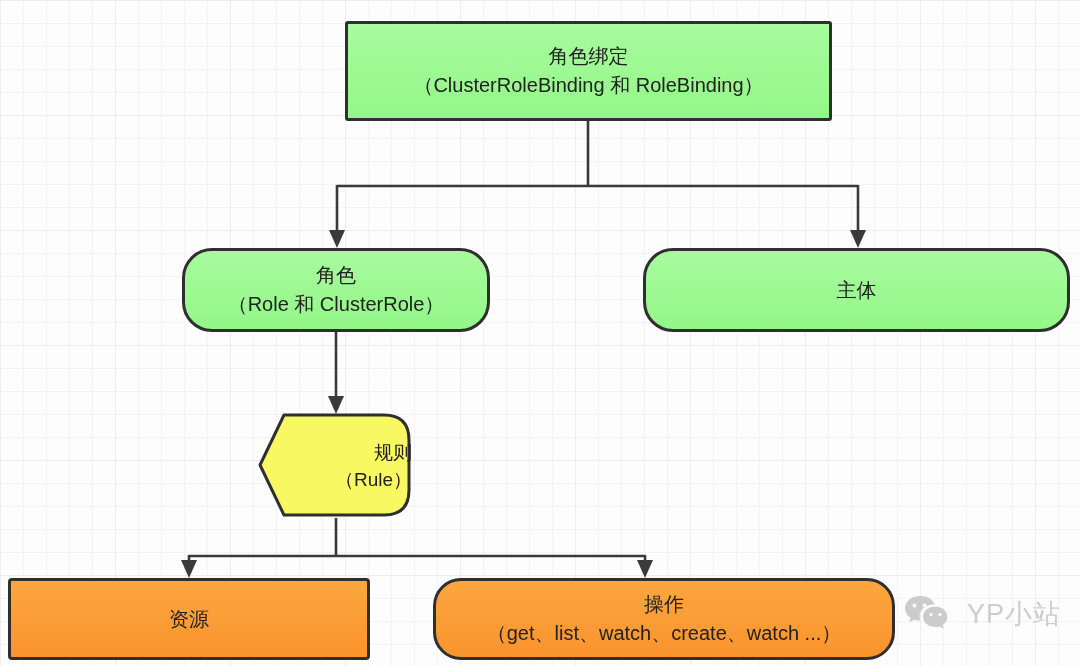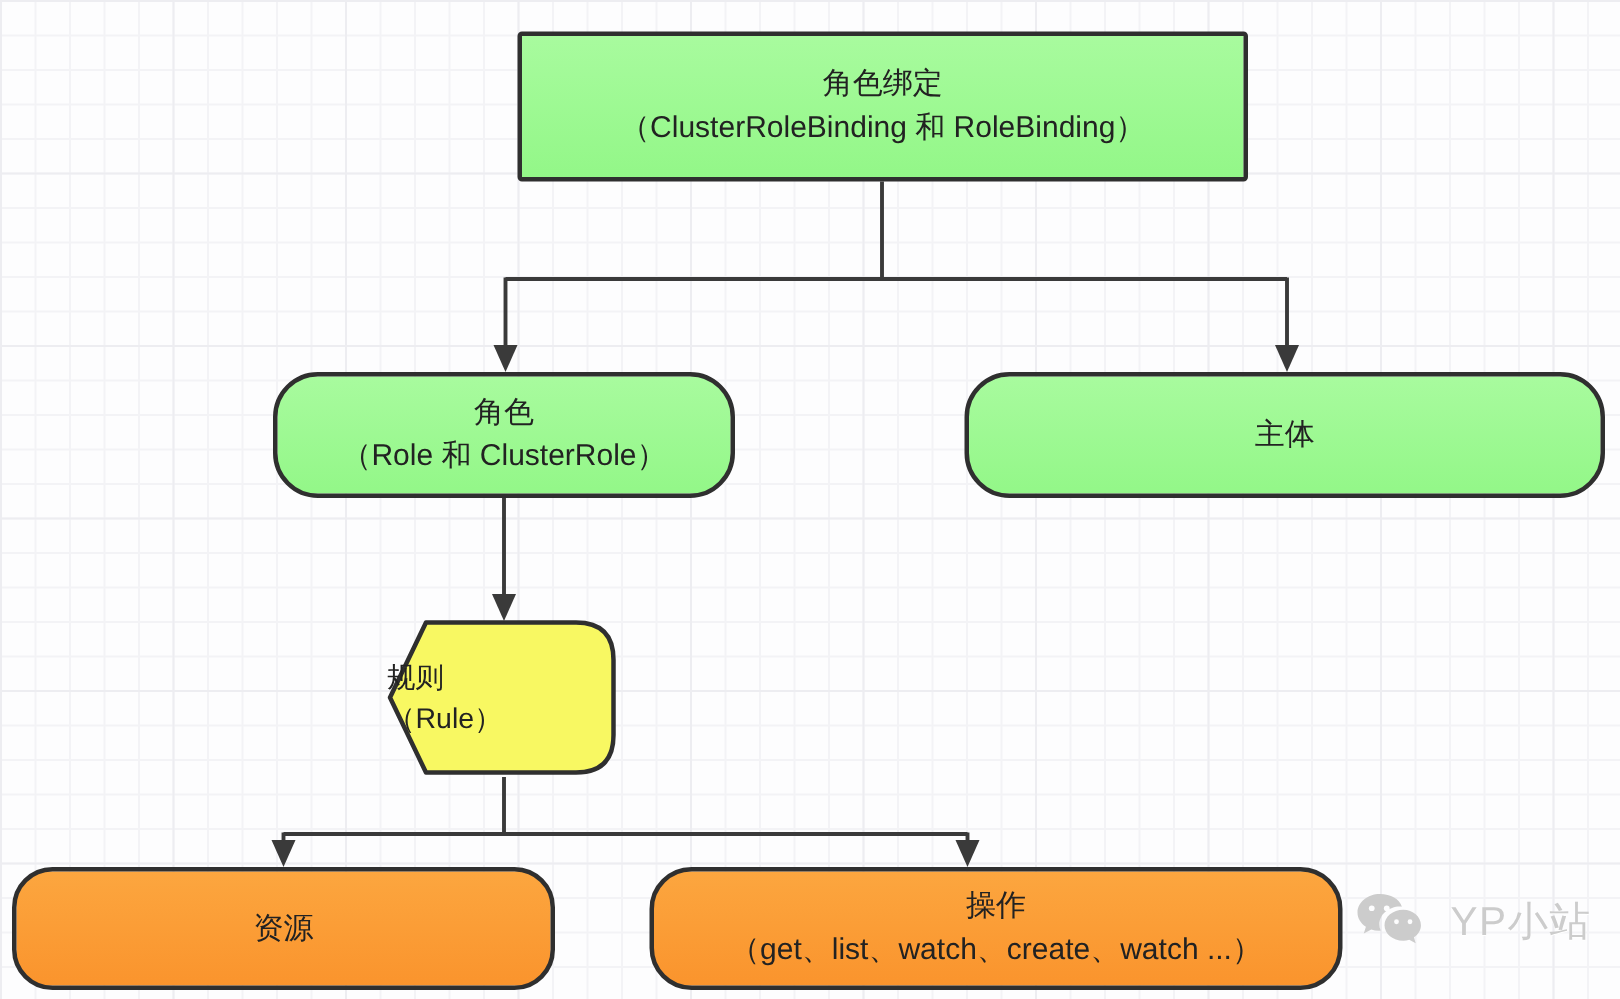--- a/index.html
+++ b/index.html
@@ -29,26 +29,26 @@
   }
   .node .title{font-size:20px;line-height:29px;white-space:nowrap;}
   .node .subtitle{font-size:20px;line-height:29px;white-space:nowrap;}
   .green{background:linear-gradient(#a8fb9e,#93f788);}
   .orange{background:linear-gradient(#fca63f,#fa942d);}
   .rect{border-radius:3px;}
   .stadium{border-radius:30px;}
   #node-role-binding{left:345px;top:21px;width:487px;height:100px;}
   #node-role{left:182px;top:248px;width:308px;height:84px;}
   #node-subject{left:643px;top:248px;width:427px;height:84px;}
-  #node-resource{left:8px;top:578px;width:362px;height:82px;border-radius:27px;}
+  #node-resource{left:8px;top:578px;width:362px;height:82px;border-radius:4px;}
   #node-operation{left:433px;top:578px;width:462px;height:82px;border-radius:28px;align-items:center;}
   #node-rule{
     position:absolute;z-index:1;
     left:258px;top:412px;width:154px;height:107px;
-    display:flex;flex-direction:column;align-items:flex-start;justify-content:center;
+    display:flex;flex-direction:column;align-items:flex-end;justify-content:center;
     text-align:center;color:#222222;
   }
   #node-rule svg.shape{position:absolute;left:0;top:0;}
   #node-rule .title,#node-rule .subtitle{position:relative;font-size:19px;line-height:27px;white-space:nowrap;}
   .watermark{
     position:absolute;left:903px;top:594px;z-index:2;
     display:flex;align-items:center;gap:18px;
     color:#cccccc;font-size:27px;letter-spacing:1px;
     text-shadow:0 1px 0 #ffffff;
   }

